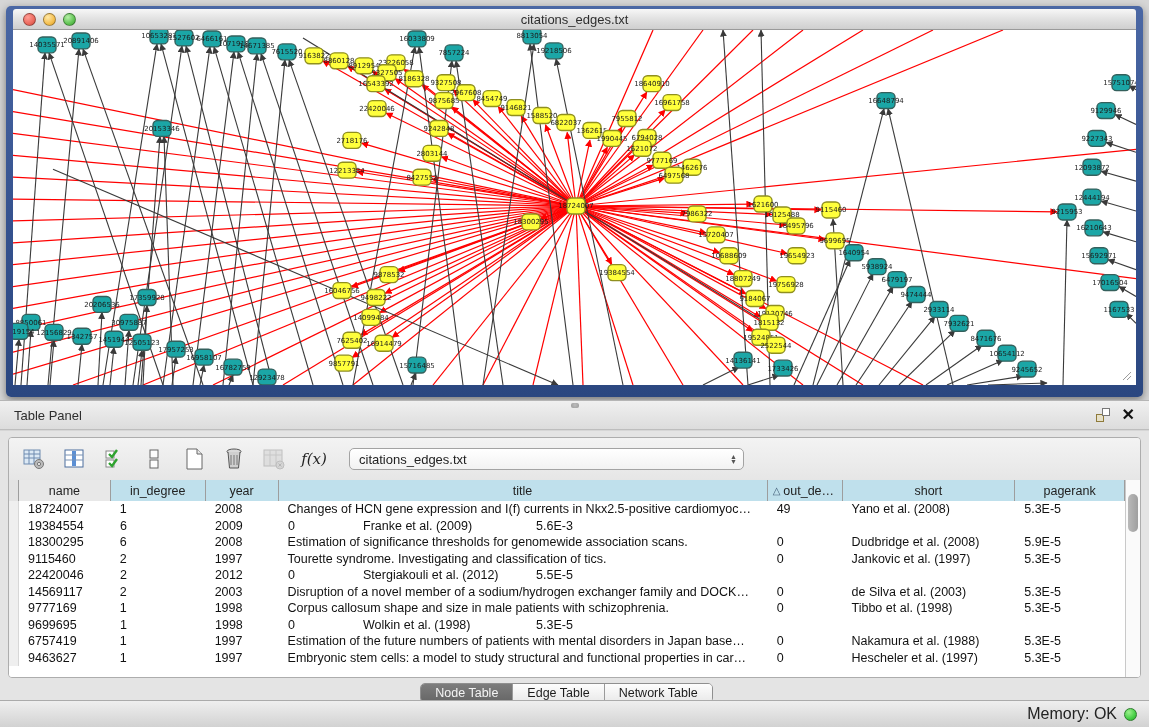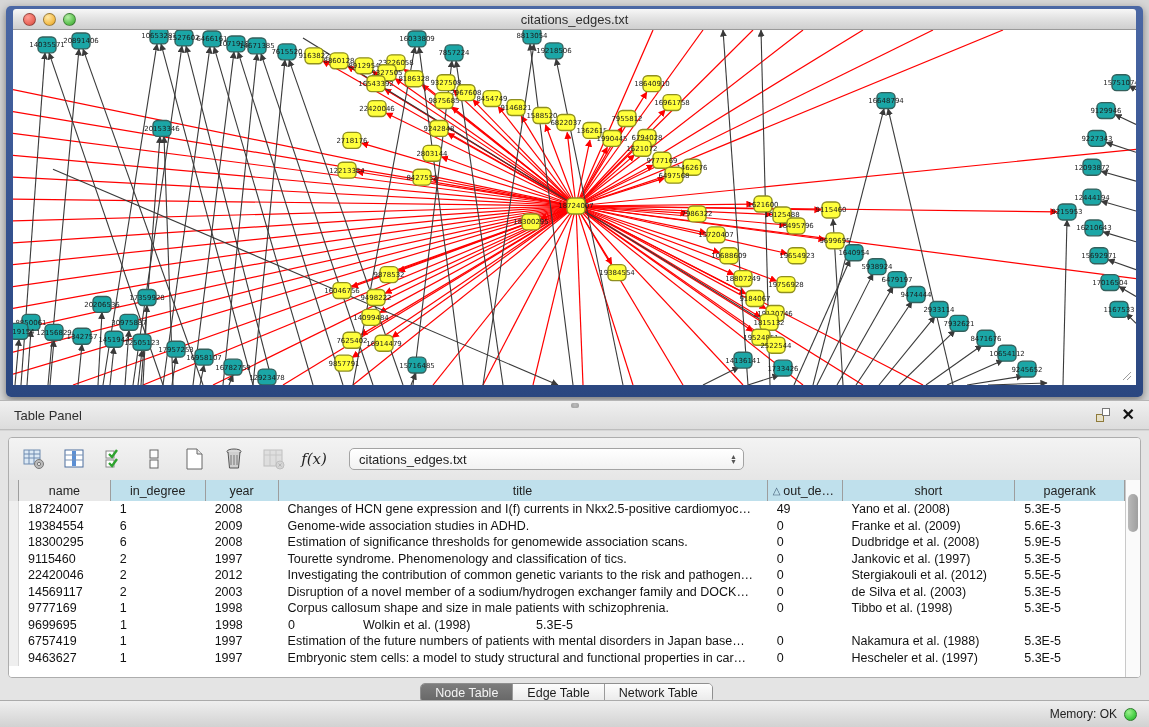--- a/index.html
+++ b/index.html
@@ -77,21 +77,21 @@
     box-shadow:0 1px 0 rgba(255,255,255,.7); }
   .seg-btn { padding:0 14px; font-size:12.5px; color:#1c1c1c; display:flex; align-items:center;
     background:linear-gradient(180deg,#fdfdfd,#e9e9e9); border-right:1px solid #9a9a9a; cursor:default; }
   .seg-btn:last-child { border-right:none; }
   .seg-btn.sel { background:linear-gradient(180deg,#7d7d7d,#666); color:#f4f4f4; }
 
   
   .status-bar { position:absolute; left:0; top:700px; width:1149px; height:27px;
     background:linear-gradient(180deg,#efefef,#d2d2d2); border-top:1px solid #ababab;
     display:flex; align-items:center; justify-content:flex-end; padding-right:12px; gap:7px; }
-  .status-text { font-size:12px; color:#222;text-align:center; }
+  .status-text { font-size:16px; color:#222;text-align:center; }
   .mem-dot { width:13px; height:13px; border-radius:50%; border:1px solid #2d7c2d;
     background:radial-gradient(circle at 35% 30%, #9cf08c, #46cf46 60%, #2ca52c); }
 </style>
 </head>
 <body>
 
 <div class="net-frame">
   <div class="net-titlebar">
     <div class="lights">
       <div class="light red"></div>
@@ -810,51 +810,49 @@
               <div class="t-cell" style="width: 490px;">Changes of HCN gene expression and I(f) currents in Nkx2.5-positive cardiomyoc…</div>
               <div class="t-cell" style="width: 75px;">49</div>
               <div class="t-cell" style="width: 173px;">Yano et al. (2008)</div>
               <div class="t-cell" style="width: 110px;">5.3E-5</div>
             </div>
             <div class="t-row">
               <div class="t-cell gutter" style="width: 10px;"></div>
               <div class="t-cell" style="width: 92px;">19384554</div>
               <div class="t-cell" style="width: 95px;">6</div>
               <div class="t-cell" style="width: 73px;">2009</div>
-              <div class="t-cell" style="width: 490px;">Genome-wide association studies in ADHD.</div>
               <div class="t-cell" style="width: 75px;">0</div>
               <div class="t-cell" style="width: 173px;">Franke et al. (2009)</div>
               <div class="t-cell" style="width: 110px;">5.6E-3</div>
             </div>
             <div class="t-row">
               <div class="t-cell gutter" style="width: 10px;"></div>
               <div class="t-cell" style="width: 92px;">18300295</div>
               <div class="t-cell" style="width: 95px;">6</div>
               <div class="t-cell" style="width: 73px;">2008</div>
               <div class="t-cell" style="width: 490px;">Estimation of significance thresholds for genomewide association scans.</div>
               <div class="t-cell" style="width: 75px;">0</div>
               <div class="t-cell" style="width: 173px;">Dudbridge et al. (2008)</div>
               <div class="t-cell" style="width: 110px;">5.9E-5</div>
             </div>
             <div class="t-row">
               <div class="t-cell gutter" style="width: 10px;"></div>
               <div class="t-cell" style="width: 92px;">9115460</div>
               <div class="t-cell" style="width: 95px;">2</div>
               <div class="t-cell" style="width: 73px;">1997</div>
-              <div class="t-cell" style="width: 490px;">Tourette syndrome. Phenomenology and classification of tics.</div>
+              <div class="t-cell" style="width: 490px;">Tourette syndrome. Investigating and classification of tics.</div>
               <div class="t-cell" style="width: 75px;">0</div>
               <div class="t-cell" style="width: 173px;">Jankovic et al. (1997)</div>
               <div class="t-cell" style="width: 110px;">5.3E-5</div>
             </div>
             <div class="t-row">
               <div class="t-cell gutter" style="width: 10px;"></div>
               <div class="t-cell" style="width: 92px;">22420046</div>
               <div class="t-cell" style="width: 95px;">2</div>
               <div class="t-cell" style="width: 73px;">2012</div>
-              <div class="t-cell" style="width: 490px;">Investigating the contribution of common genetic variants to the risk and pathogen…</div>
               <div class="t-cell" style="width: 75px;">0</div>
               <div class="t-cell" style="width: 173px;">Stergiakouli et al. (2012)</div>
               <div class="t-cell" style="width: 110px;">5.5E-5</div>
             </div>
             <div class="t-row">
               <div class="t-cell gutter" style="width: 10px;"></div>
               <div class="t-cell" style="width: 92px;">14569117</div>
               <div class="t-cell" style="width: 95px;">2</div>
               <div class="t-cell" style="width: 73px;">2003</div>
               <div class="t-cell" style="width: 490px;">Disruption of a novel member of a sodium/hydrogen exchanger family and DOCK…</div>

